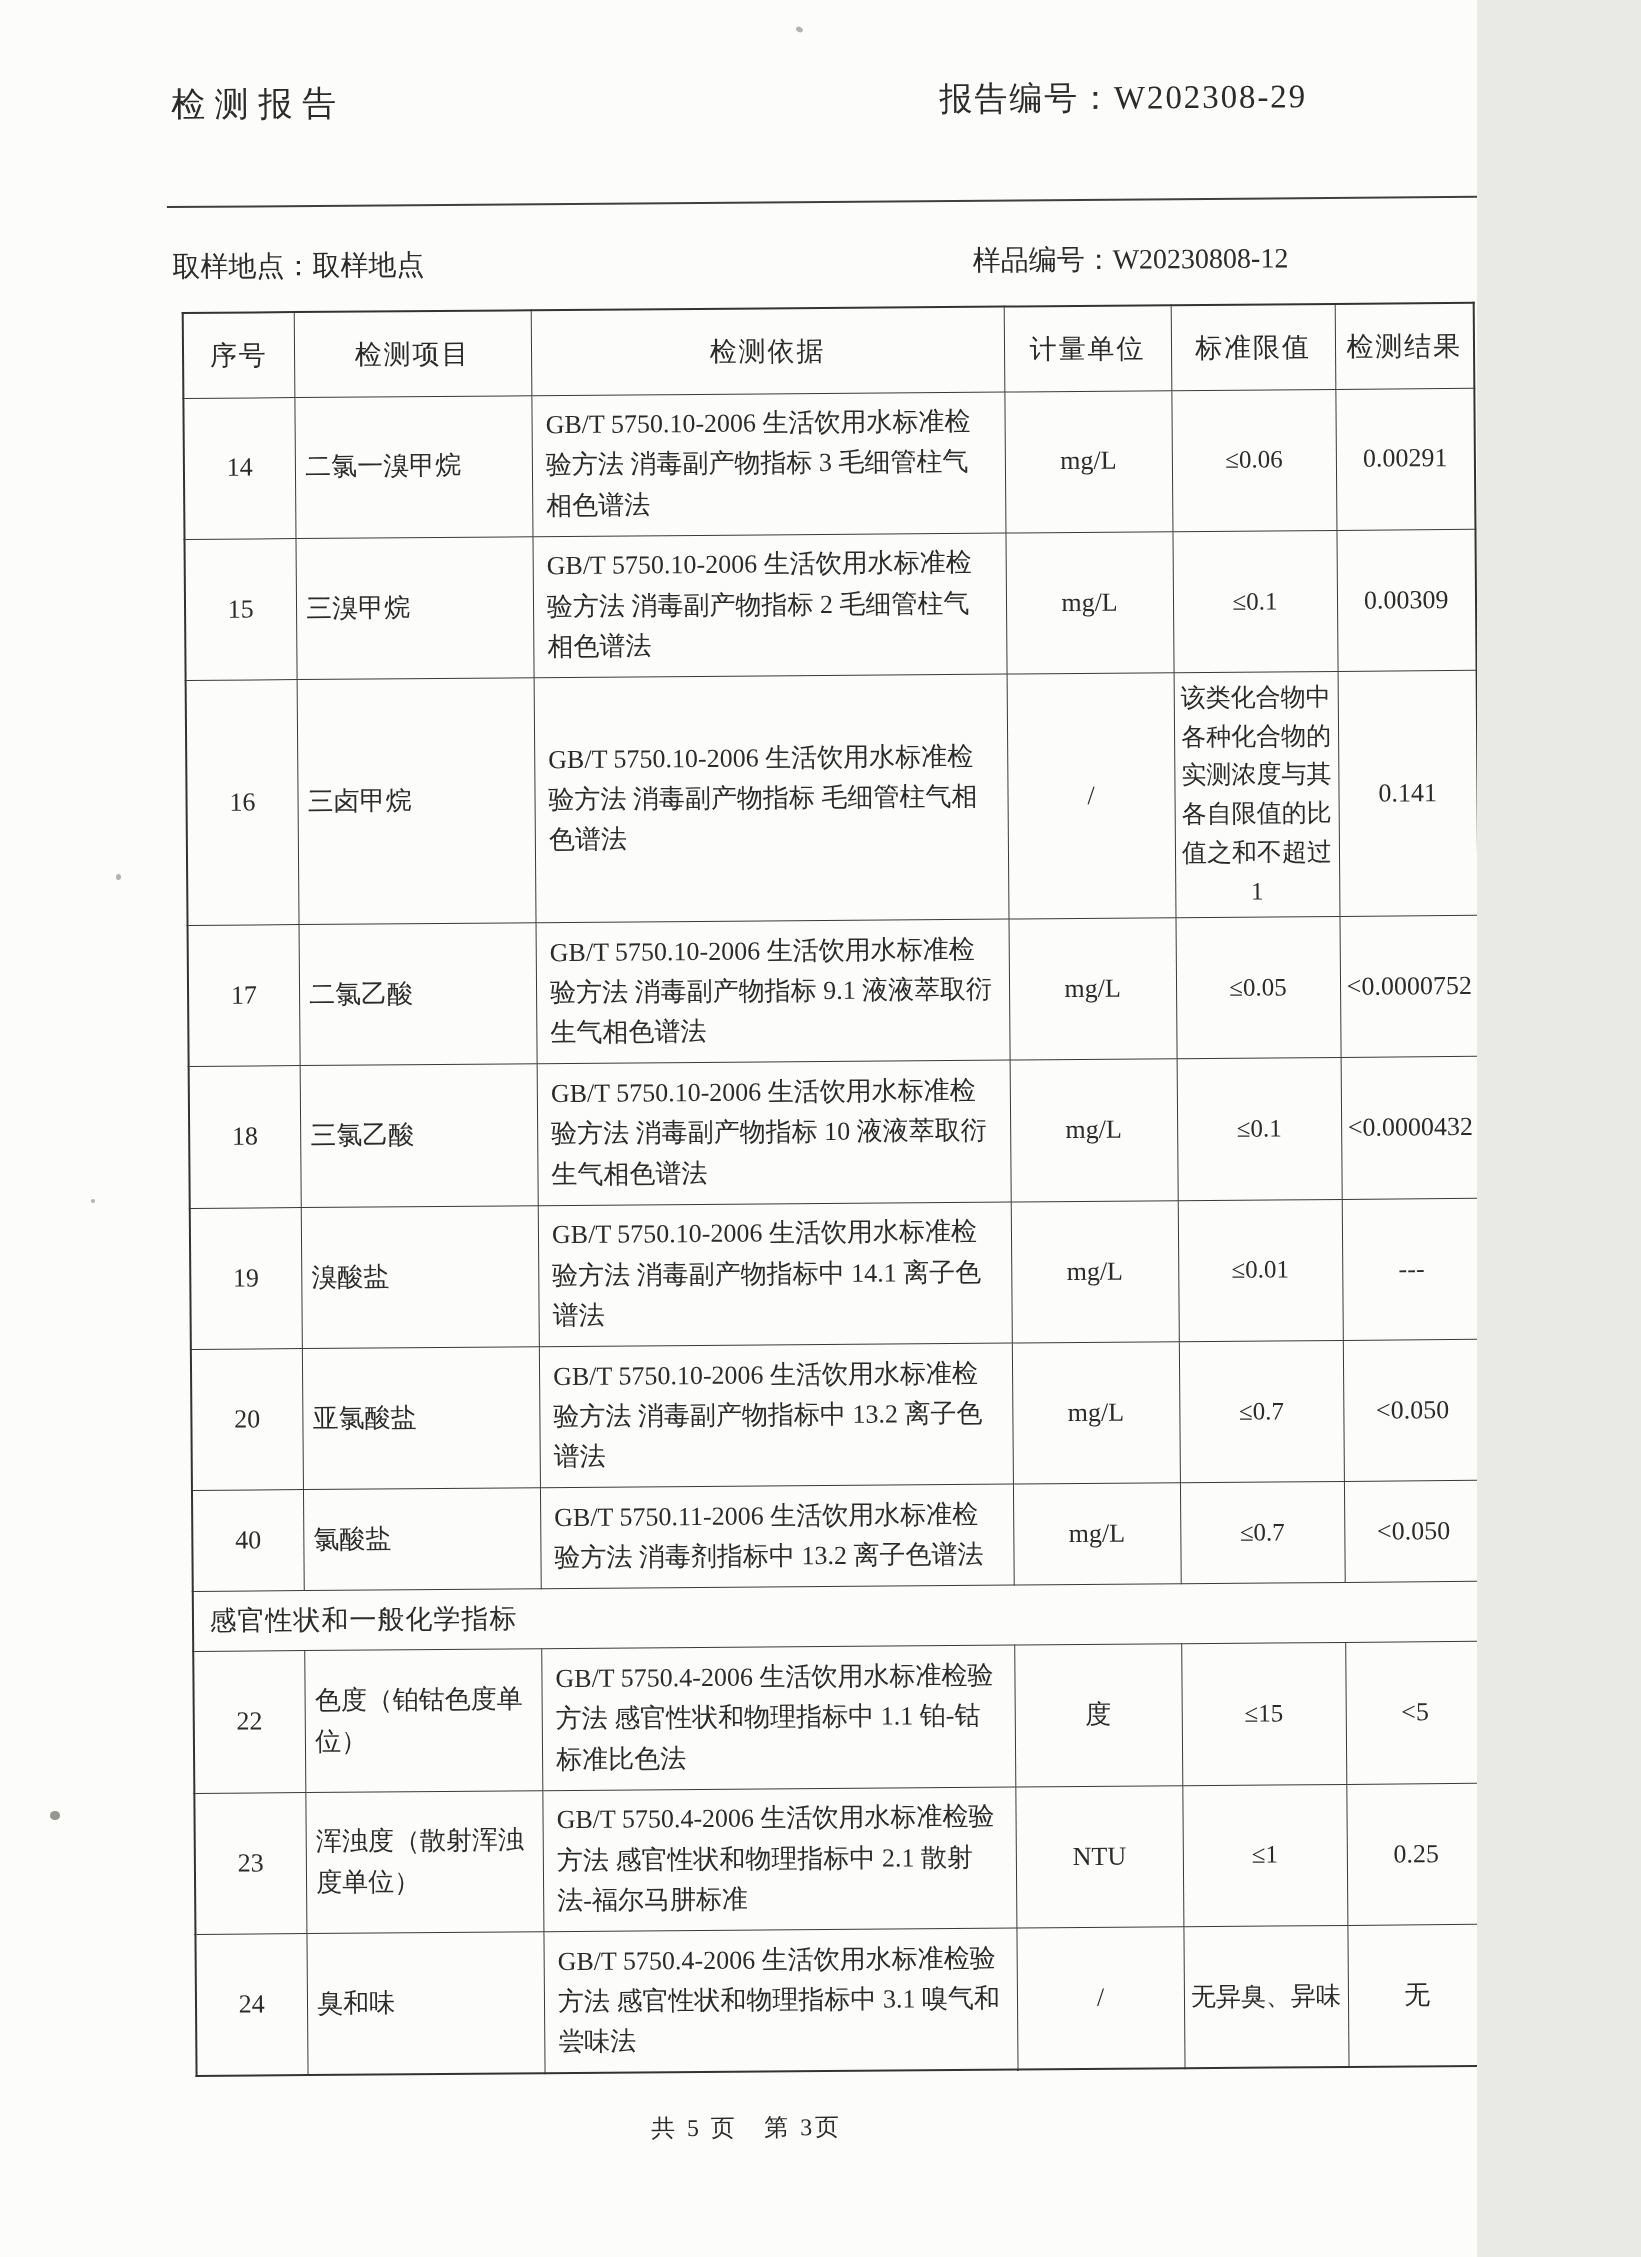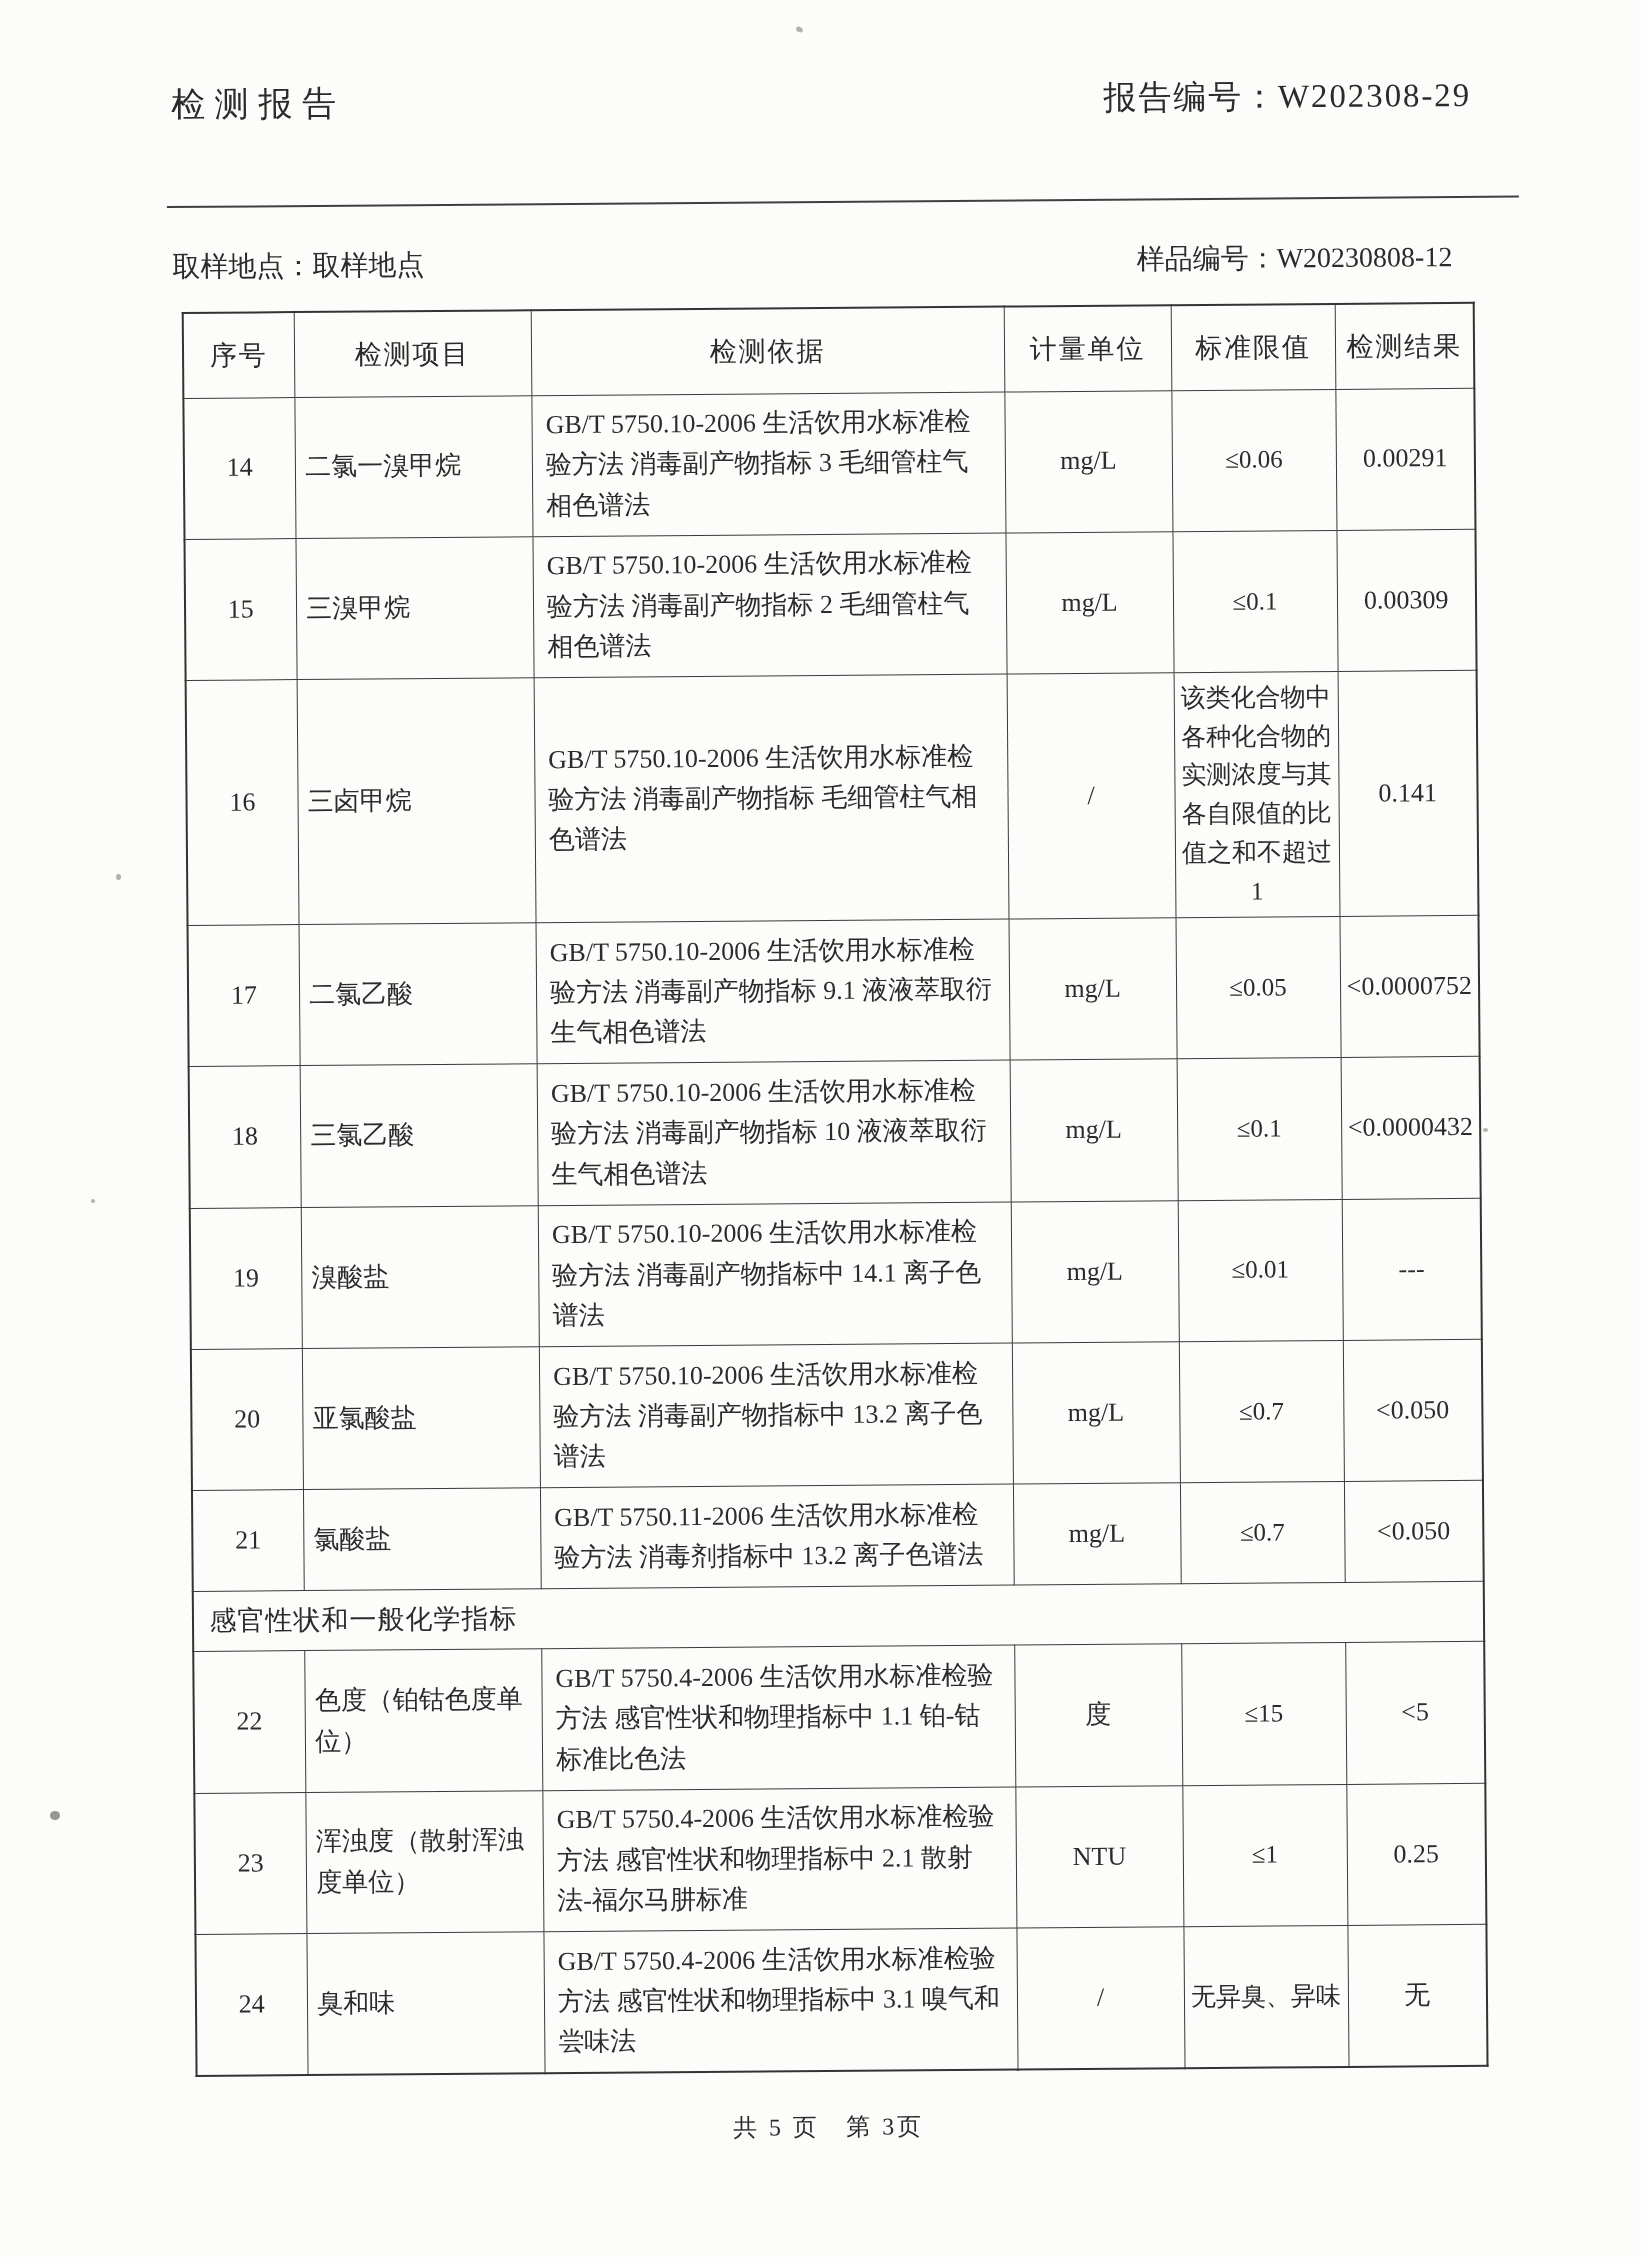--- a/index.html
+++ b/index.html
@@ -3,21 +3,21 @@
 <meta charset="utf-8">
 <style>
   * { box-sizing: border-box; margin: 0; padding: 0; }
   html, body { width: 1641px; height: 2257px; }
   body {
     background: #e9e9e6;
     font-family: "Liberation Serif", "DejaVu Serif", serif;
   }
   .page {
     position: relative;
-    width: 1641px;
+    width: 1477px;
     height: 2257px;
     background: #fcfcfa;
     color: #2b2b2b;
     overflow: hidden;
     text-decoration: underline;
   }
   .scan-tilt {
     position: absolute;
     left: 0; top: 0; right: 0; bottom: 0;
     transform: rotate(-0.45deg);
@@ -204,21 +204,21 @@
           </tr>
           <tr>
             <td class="c0">20</td>
             <td class="c1">亚氯酸盐</td>
             <td class="c2">GB/T 5750.10-2006 生活饮用水标准检验方法 消毒副产物指标中 13.2 离子色谱法</td>
             <td class="c3">mg/L</td>
             <td class="c4">≤0.7</td>
             <td class="c5">&lt;0.050</td>
           </tr>
           <tr>
-            <td class="c0">21</td>
+            <td class="c0">40</td>
             <td class="c1">氯酸盐</td>
             <td class="c2">GB/T 5750.11-2006 生活饮用水标准检验方法 消毒剂指标中 13.2 离子色谱法</td>
             <td class="c3">mg/L</td>
             <td class="c4">≤0.7</td>
             <td class="c5">&lt;0.050</td>
           </tr>
           <tr>
             <td colspan="6" class="section-cell">感官性状和一般化学指标</td>
           </tr>
           <tr>

